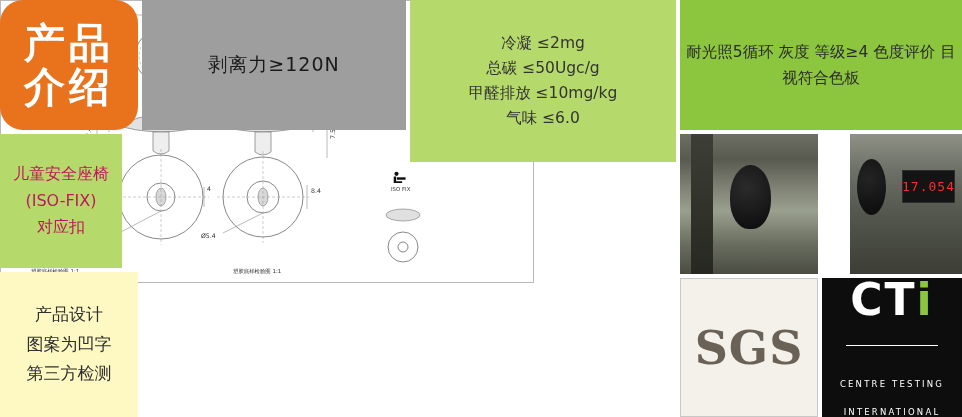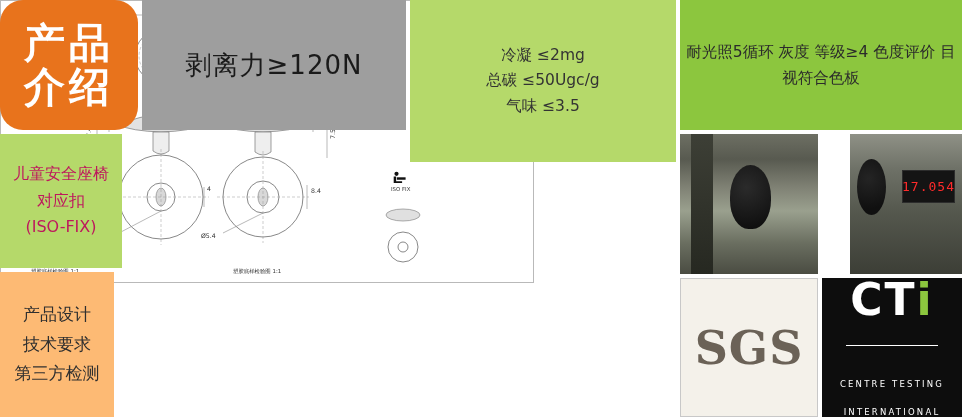--- a/index.html
+++ b/index.html
@@ -8,30 +8,30 @@
 
   
   .cell{position:absolute;box-sizing:border-box;display:flex;align-items:center;justify-content:center;text-align:center;}
 
   
   .title-box{left:0;top:0;width:138px;height:130px;background:#e8731c;color:#ffffff;
              display:flex;flex-direction:column;align-items:center;justify-content:center;border-radius:23px;}
   .title-box .t1{font-size:41px;font-weight:bold;letter-spacing:4px;line-height:1.08;}
   .title-box .t2{font-size:41px;font-weight:bold;letter-spacing:4px;line-height:1.08;}
 
-  .grey-top{left:142px;top:0;width:264px;height:130px;background:#9e9e9e;color:#1a1a1a;font-size:26px;letter-spacing:1px;}
+  .grey-top{left:142px;top:0;width:264px;height:130px;background:#9e9e9e;color:#1a1a1a;font-size:19px;letter-spacing:1px;}
 
   .green-top{left:410px;top:0;width:266px;height:162px;background:#b5d96a;color:#333333;font-size:15.5px;line-height:1.62;}
   .green-top .lines{display:flex;flex-direction:column;}
 
   .green-top2{left:680px;top:0;width:282px;height:130px;background:#8cc63e;color:#2b2b2b;font-size:15.5px;line-height:1.7;}
 
   
   .lbl-iso{left:0;top:134px;width:122px;height:134px;background:#b5d96a;color:#be185d;font-size:16px;line-height:1.65;}
-  .lbl-design{left:0;top:272px;width:114px;height:145px;background:#fdba74;color:#2f2f2f;font-size:17px;line-height:1.75;}
+  .lbl-design{left:0;top:272px;width:138px;height:145px;background:#fef9c3;color:#2f2f2f;font-size:17px;line-height:1.75;}
   .lbl-iso .lines,.lbl-design .lines{display:flex;flex-direction:column;}
 
   
   .drawing{left:142px;top:134px;width:534px;height:283px;background:#ffffff;border:1px solid #b9b9b9;box-sizing:border-box;overflow:hidden;}
   .drawing svg{display:block;}
 
   
   .photo{position:absolute;box-sizing:border-box;overflow:hidden;}
   .p1{left:680px;top:134px;width:138px;height:140px;}
   .p2{left:822px;top:134px;width:140px;height:140px;padding-left:28px;}
@@ -81,43 +81,44 @@
   </div>
 
   <div class="cell grey-top">
     <span>剥离力≥120N</span>
   </div>
 
   <div class="cell green-top">
     <div class="lines">
       <span>冷凝 ≤2mg</span>
       <span>总碳 ≤50Ugc/g</span>
-      <span>气味 ≤3.5</span>
+      <span>甲醛排放 ≤10mg/kg</span>
+      <span>气味 ≤6.0</span>
     </div>
   </div>
 
   <div class="cell green-top2">
     <div class="lines">
       <span>耐光照5循环 灰度 等级≥4</span>
       <span>色度评价 目视符合色板</span>
     </div>
   </div>
 
   <div class="cell lbl-iso">
     <div class="lines">
       <span>儿童安全座椅</span>
+      <span>(ISO-FIX)</span>
       <span>对应扣</span>
-      <span>(ISO-FIX)</span>
     </div>
   </div>
 
   <div class="cell lbl-design">
     <div class="lines">
       <span>产品设计</span>
-      <span>技术要求</span>
+      <span>图案为凹字</span>
       <span>第三方检测</span>
     </div>
   </div>
 
   <div class="drawing">
     <svg width="532" height="281" viewBox="0 0 532 281">
 
       <text class="dtxt" x="58" y="42">图案为凹字，深度0.15MM</text>
 
       <circle cx="160" cy="55" r="26" class="dln2"></circle>

